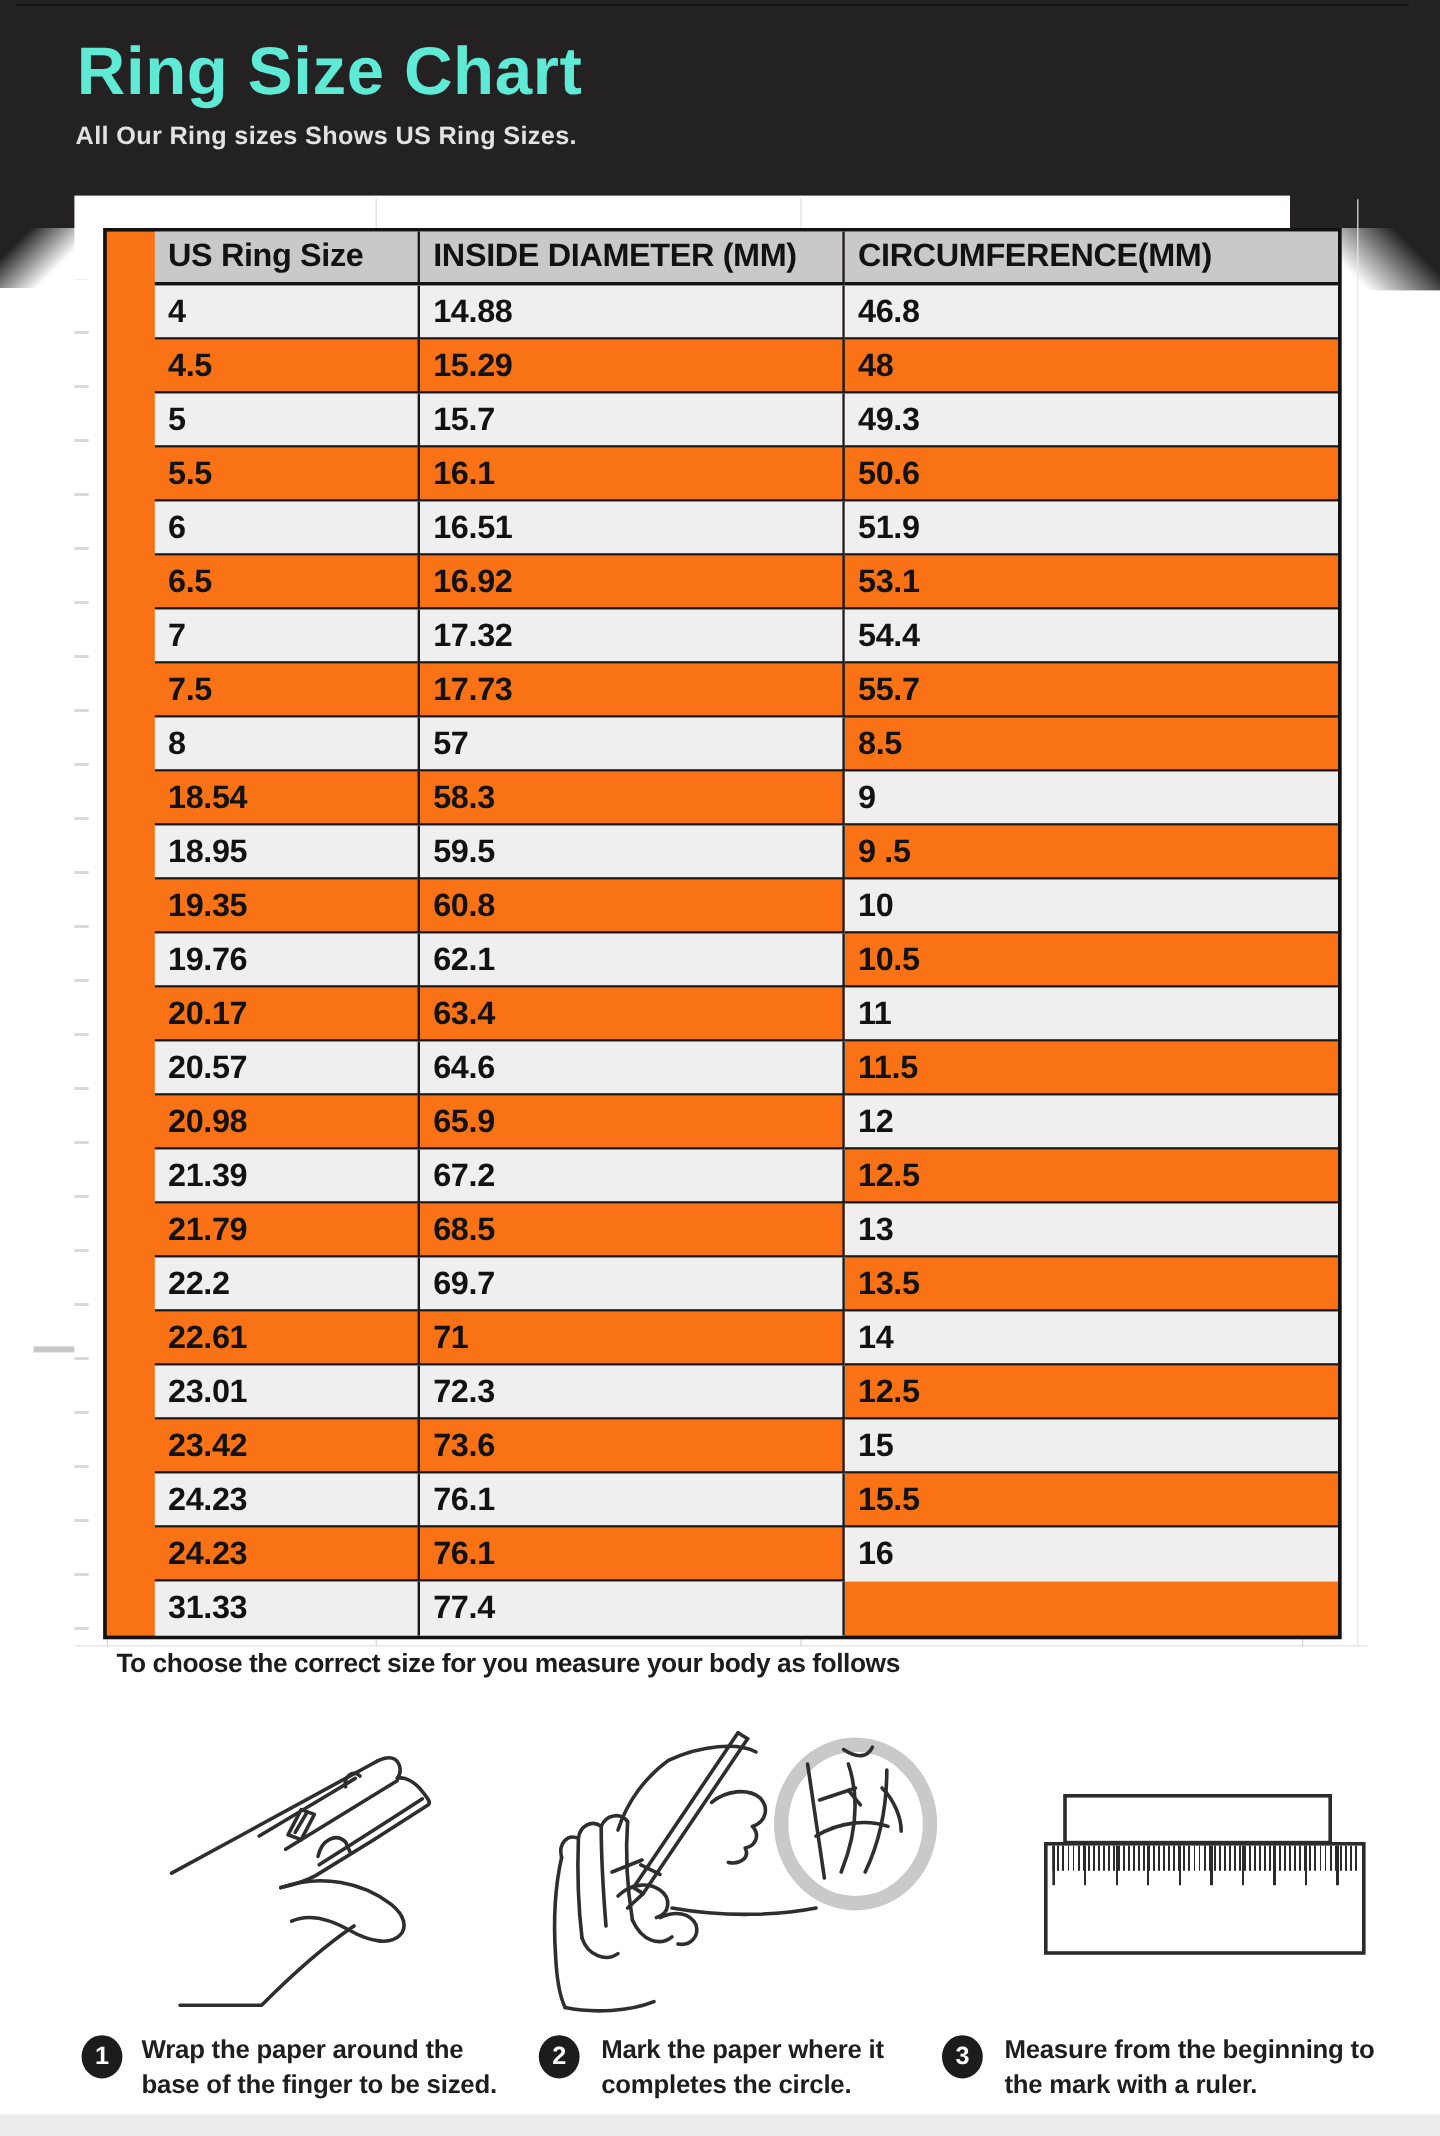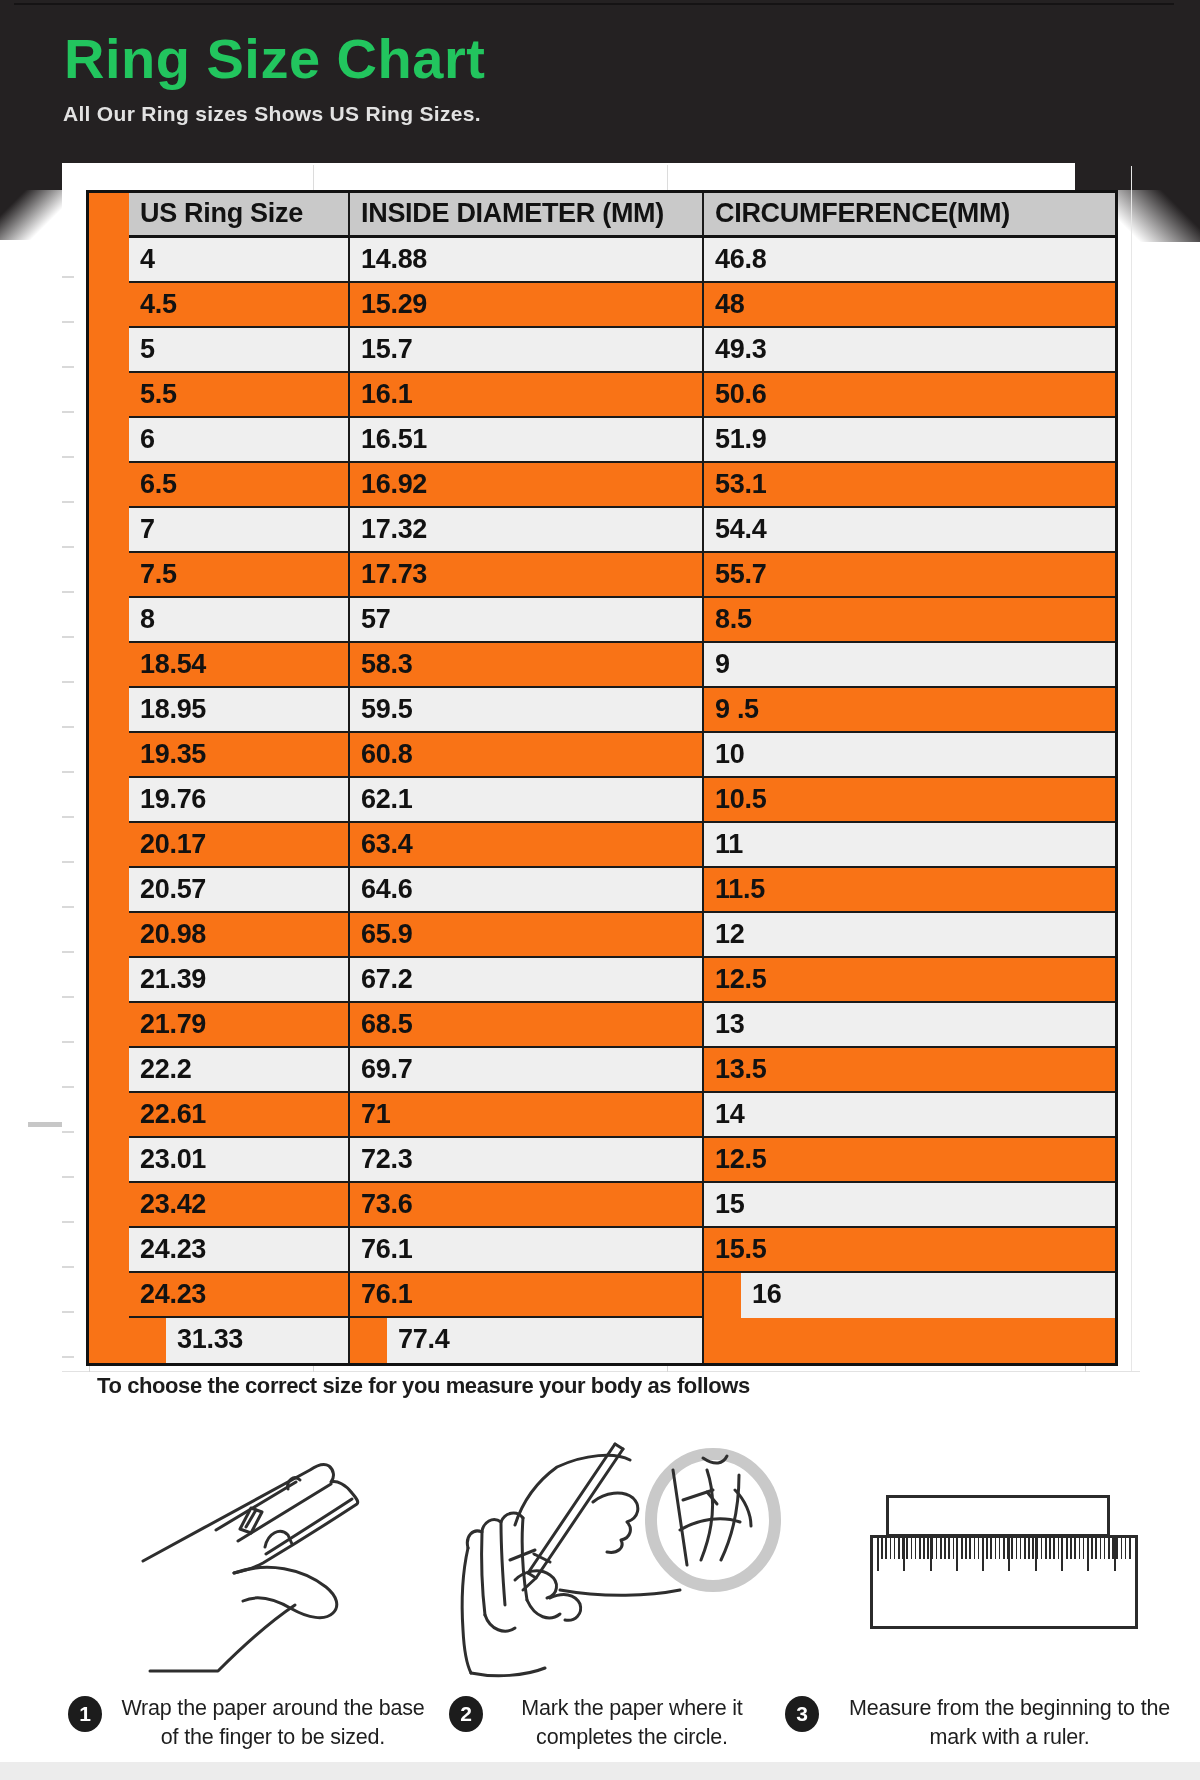--- a/index.html
+++ b/index.html
@@ -2,21 +2,21 @@
 <html><head>
 <meta charset="utf-8">
 <style>
   html,body{margin:0;padding:0;background:#ffffff;}
   .page{position:relative;width:1200px;height:1780px;background:#ffffff;overflow:hidden;
         font-family:"Liberation Sans",sans-serif;color:#151515;}
 
   
   .banner{position:absolute;left:0;top:0;width:1200px;height:190px;background:#242122;z-index:1;}
   .banner-hairline{position:absolute;left:14px;top:3px;width:1160px;height:2px;background:#121011;opacity:.8;}
-  .banner-title{position:absolute;left:64px;top:26px;font-size:56px;font-weight:700;color:#22c55e;letter-spacing:.5px;}
+  .banner-title{position:absolute;left:64px;top:26px;font-size:56px;font-weight:700;color:#5eead4;letter-spacing:.5px;}
   .banner-subtitle{position:absolute;left:63px;top:102px;font-size:21px;font-weight:600;color:#e2e2e2;letter-spacing:.3px;}
   .fade-left{position:absolute;left:0;top:188px;width:86px;height:52px;z-index:1;
              background:linear-gradient(135deg,#242122 20%,rgba(36,33,34,0) 60%);}
   .fade-right{position:absolute;left:1070px;top:188px;width:130px;height:54px;z-index:1;
               background:linear-gradient(225deg,#242122 22%,rgba(36,33,34,0) 62%);}
 
   
   .sheet{position:absolute;left:62px;top:163px;width:1013px;height:76px;background:#ffffff;z-index:2;}
   .grid-stub-v{position:absolute;width:1px;background:#dcdcdc;z-index:3;}
   .grid-stub-h{position:absolute;height:1px;background:#e2e2e2;z-index:3;}
@@ -29,21 +29,21 @@
   
   .size-table{position:absolute;left:86px;top:190px;z-index:4;display:grid;
       grid-template-columns:221px 354px 411px;grid-auto-rows:45px;
       border:3px solid #121212;background:#f97316;padding-left:40px;}
   .size-table .cell{box-sizing:border-box;border-right:2px solid #1a1a1a;border-bottom:2px solid #1a1a1a;
       padding-left:11px;font-size:27px;font-weight:700;color:#121212;
       line-height:43px;white-space:nowrap;overflow:hidden;letter-spacing:-.3px;}
   .size-table .cell:nth-child(3n){border-right:none;}
   .size-table .cell.head{background:#c9c9c9;height:45px;border-bottom:3px solid #121212;line-height:41px;}
   .size-table .cell.alt{background:#efefef;}
-  .size-table .cell:nth-last-child(-n+3){border-bottom:none;margin-left:37px;}
+  .size-table .cell:nth-last-child(-n+3){border-bottom:none;}
 
   
   .instr-heading{position:absolute;left:97px;top:1373px;font-size:22px;font-weight:700;color:#1c1c1c;
       letter-spacing:-.4px;z-index:4;}
   .illus{position:absolute;z-index:4;}
   .illus path,.illus ellipse,.illus line{vector-effect:non-scaling-stroke;}
 
   
   .ruler-wrap{position:absolute;left:862px;top:1490px;width:290px;height:142px;z-index:4;}
   .ruler-paper{position:absolute;left:24px;top:5px;width:224px;height:42px;background:#ffffff;
@@ -51,22 +51,22 @@
   .ruler-body{position:absolute;left:8px;top:45px;width:268px;height:94px;background:#ffffff;
       border:3px solid #2b2b2b;box-sizing:border-box;}
   .ticks-small{position:absolute;left:4px;right:4px;top:0;height:21px;
       background:repeating-linear-gradient(to right,#2a2a2a 0 1.6px,transparent 1.6px 4.2px);}
   .ticks-big{position:absolute;left:4px;right:4px;top:0;height:33px;
       background:repeating-linear-gradient(to right,#2a2a2a 0 2px,transparent 2px 26.3px);}
 
   
   .step-circle{position:absolute;width:34px;height:36px;border-radius:50%;background:#1c1c1c;
       color:#ffffff;font-size:21px;font-weight:700;text-align:center;line-height:36px;z-index:4;}
-  .step-text{position:absolute;font-size:21.5px;font-weight:400;color:#1e1e1e;line-height:29px;
-      letter-spacing:-.2px;z-index:4;text-align:center;}
+  .step-text{position:absolute;font-size:21.5px;font-weight:700;color:#1e1e1e;line-height:29px;
+      letter-spacing:-.2px;z-index:4;}
   .s1c{left:68px;top:1696px;}  .s1t{left:118px;top:1694px;width:310px;}
   .s2c{left:449px;top:1696px;} .s2t{left:501px;top:1694px;width:262px;}
   .s3c{left:785px;top:1696px;} .s3t{left:837px;top:1694px;width:345px;}
 </style>
 </head>
 <body>
 
 <div class="page">
 
   <div class="banner">

